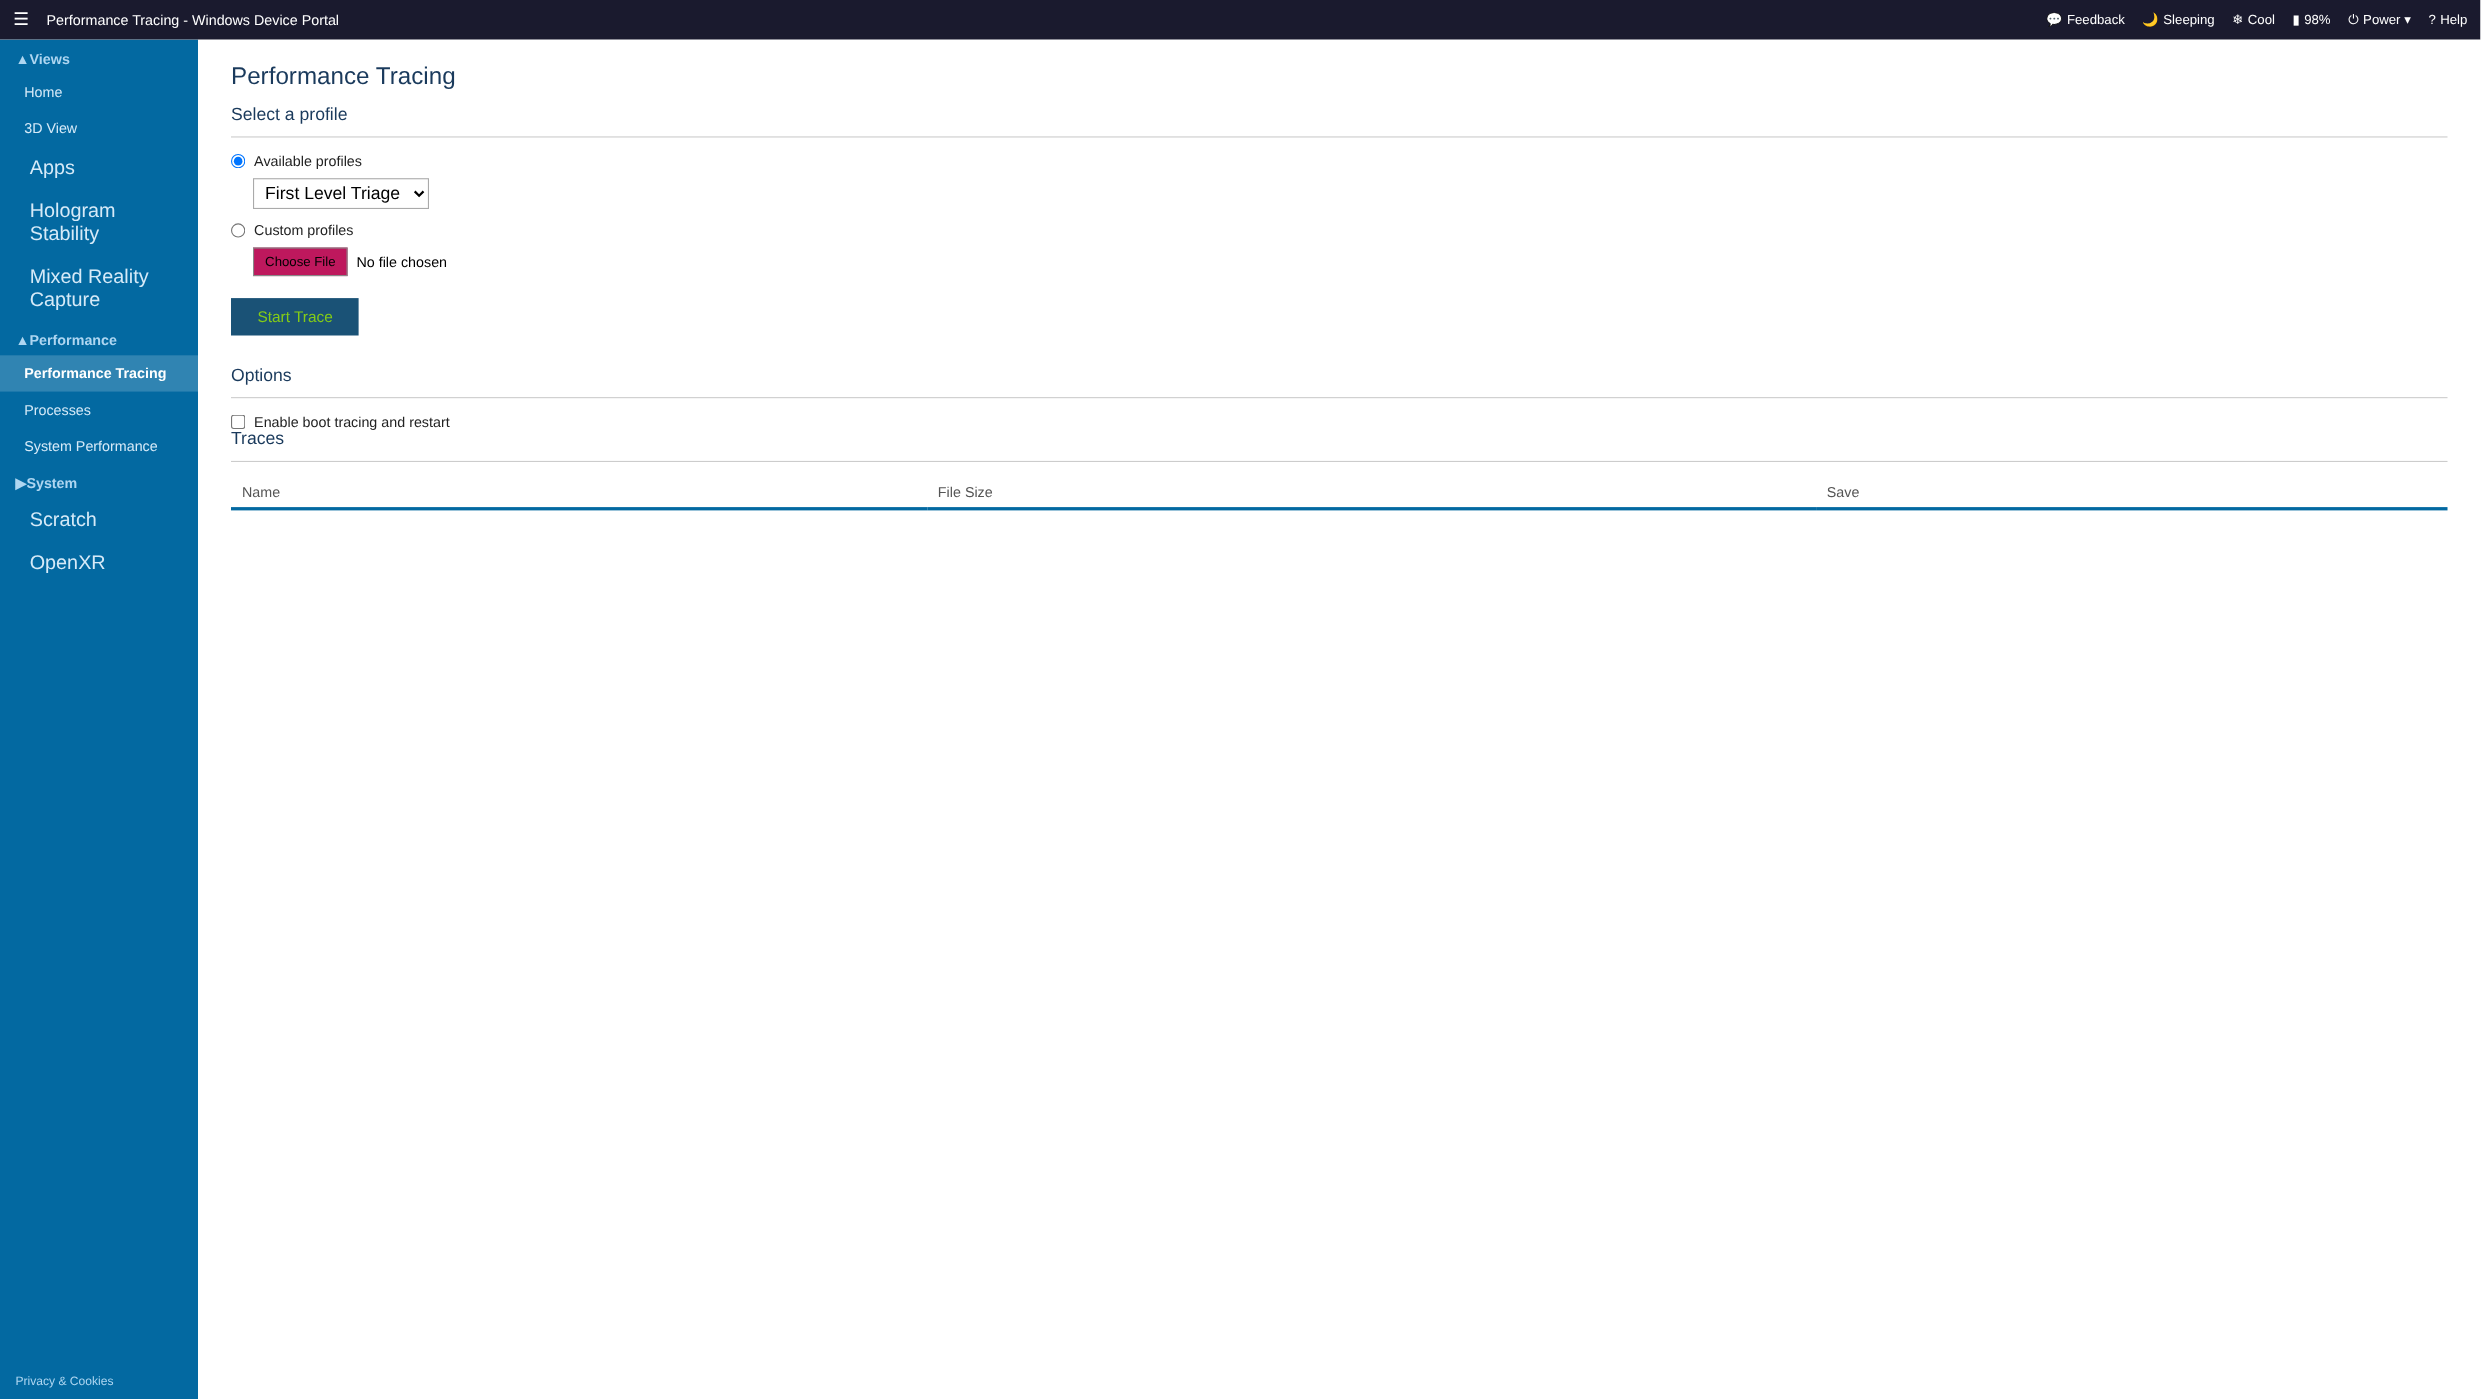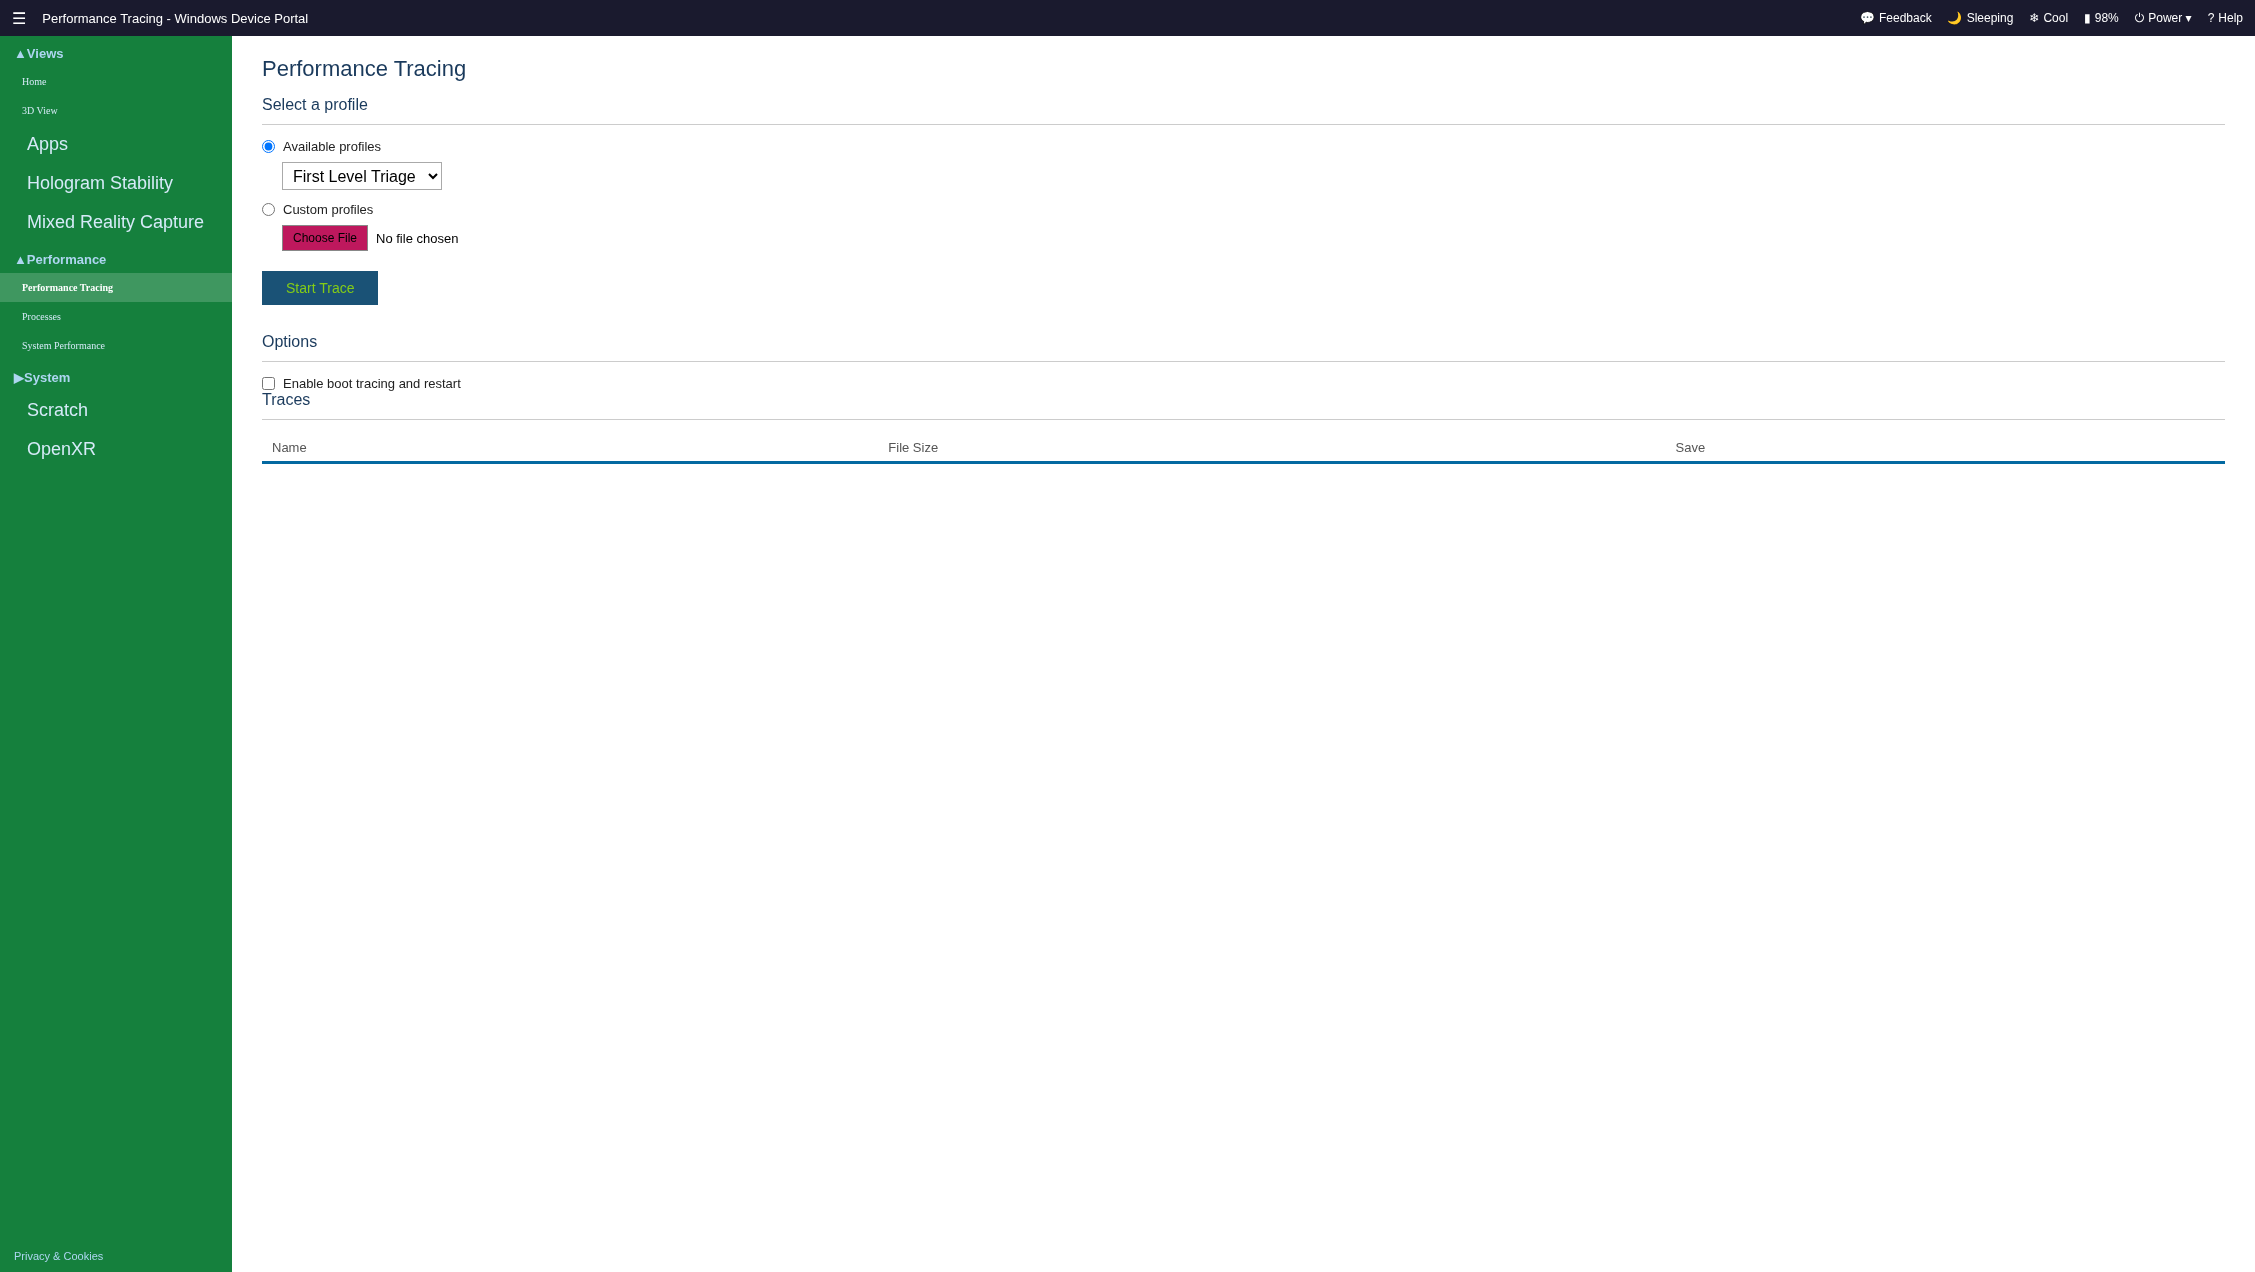--- a/index.html
+++ b/index.html
@@ -23,45 +23,44 @@
 
     
     #main-layout {
       display: flex;
       flex: 1;
       overflow: hidden;
     }
 
     
     #sidebar {
-      width: 232px;
-      background: #15803d;
+      width: 180px;
+      background: #0369a1;
       color: #fff;
       display: flex;
       flex-direction: column;
       flex-shrink: 0;
       overflow-y: auto;
       position: relative;
     }
     .sidebar-section-header {
       padding: 10px 14px 6px 14px;
       font-size: 13px;
       font-weight: 600;
       color: #aed6f1;
       cursor: pointer;
       display: flex;
       align-items: center;
       gap: 4px;
     }
     .sidebar-item {
       padding: 9px 14px 9px 22px;
-      font-size: 10px;
+      font-size: 13px;
       cursor: pointer;
       color: #d6eaf8;
-      font-family: Liberation Serif, serif;
     }
     .sidebar-item.active { background: rgba(255,255,255,0.18); font-weight: 600; color: #fff; }
     .sidebar-top-item {
       padding: 9px 27px;
       font-size: 18px;
       cursor: pointer;
       color: #d6eaf8;
     }
 
     

